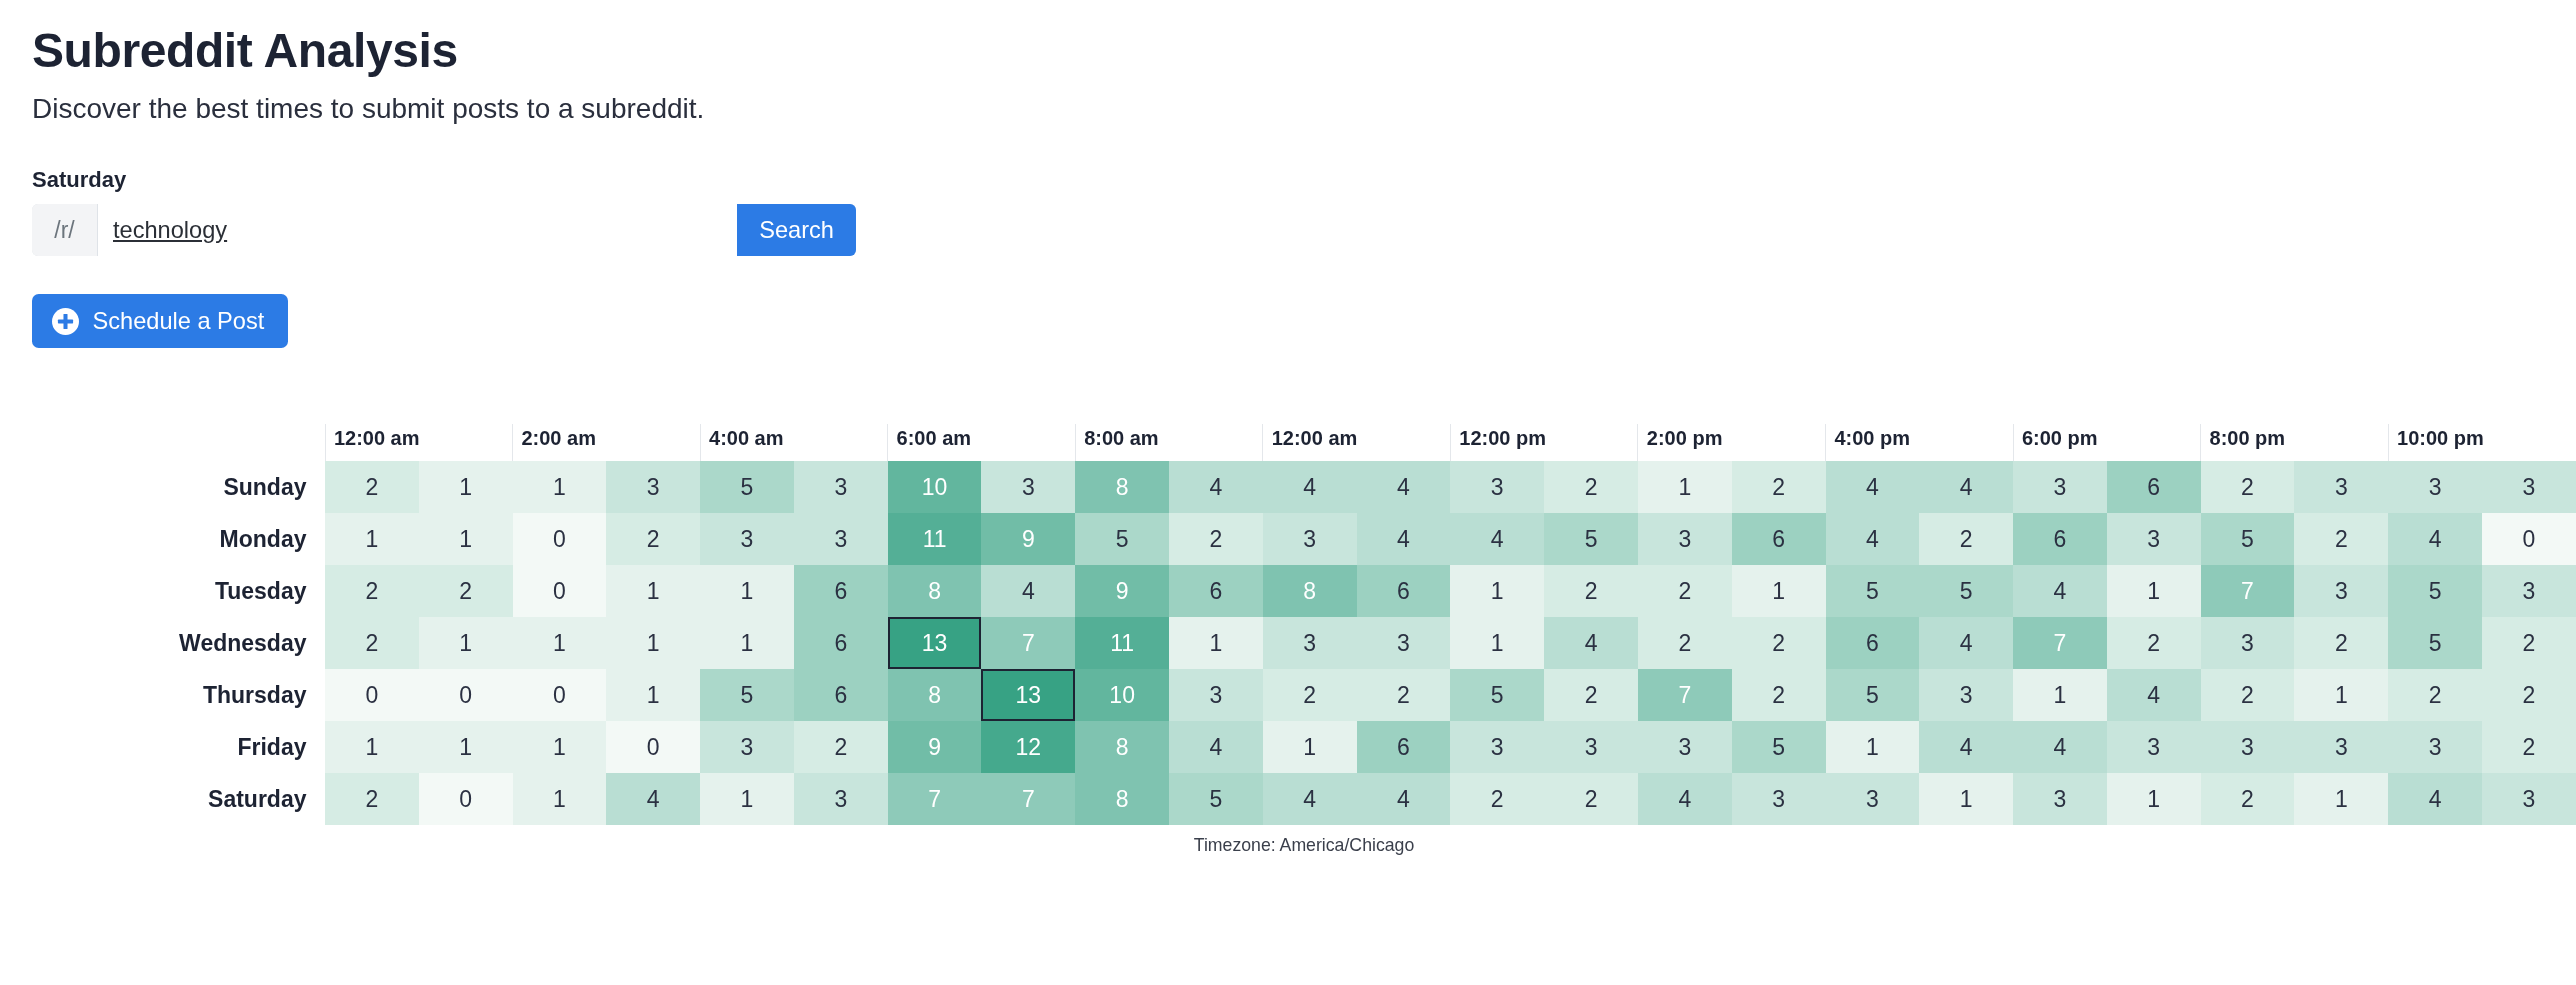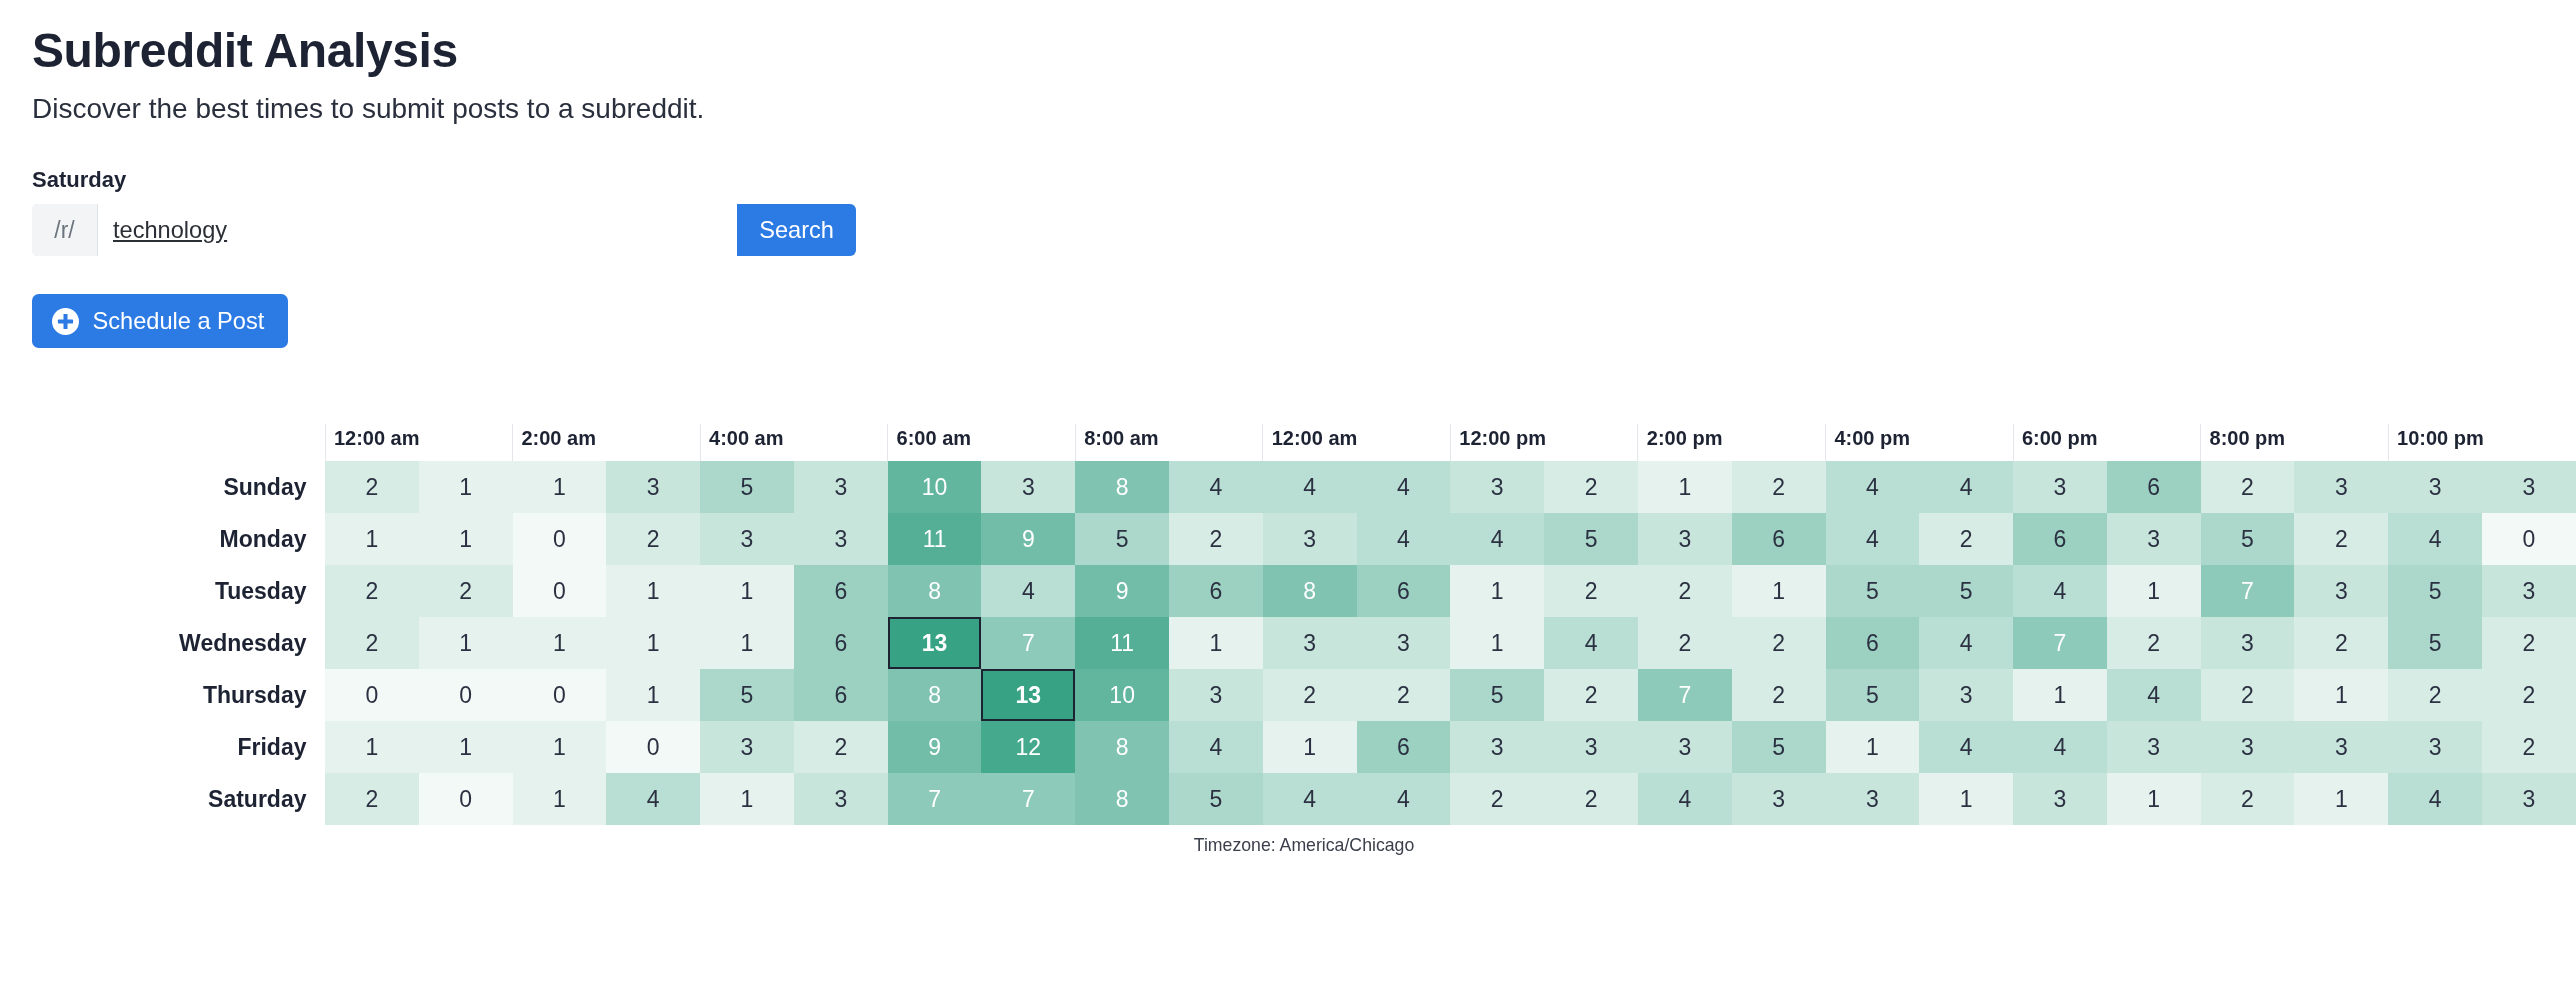--- a/index.html
+++ b/index.html
@@ -150,21 +150,21 @@
     text-align: center;
     font-size: 23px;
     height: 52px;
     color: #2b3142;
     font-weight: 400;
   }
   table.heatmap td.cell.dark-text-invert { color: #ffffff; }
   table.heatmap td.cell.max-cell {
     outline: 2.5px solid #1d2333;
     outline-offset: -2.5px;
-    font-weight: 700;
+    font-weight: 400;
     color: #ffffff;
   }
   .timezone-note {
     text-align: center;
     font-size: 17.7px;
     color: #3a3f4b;
     margin-top: 10px;
     width: 2544px;
   }
 </style>

